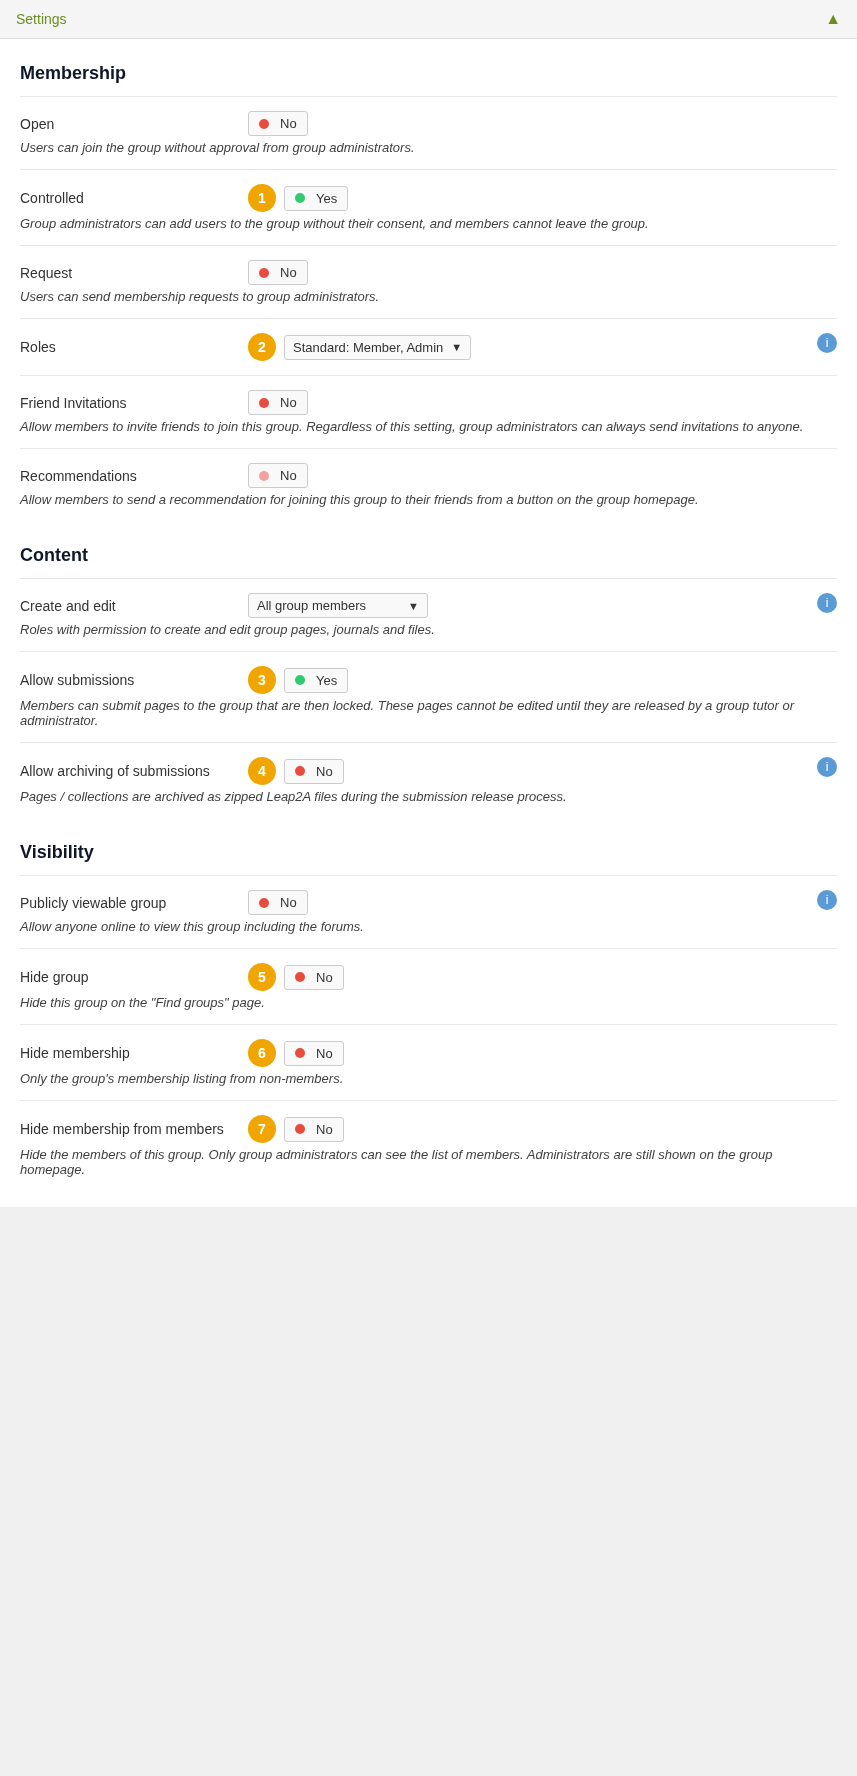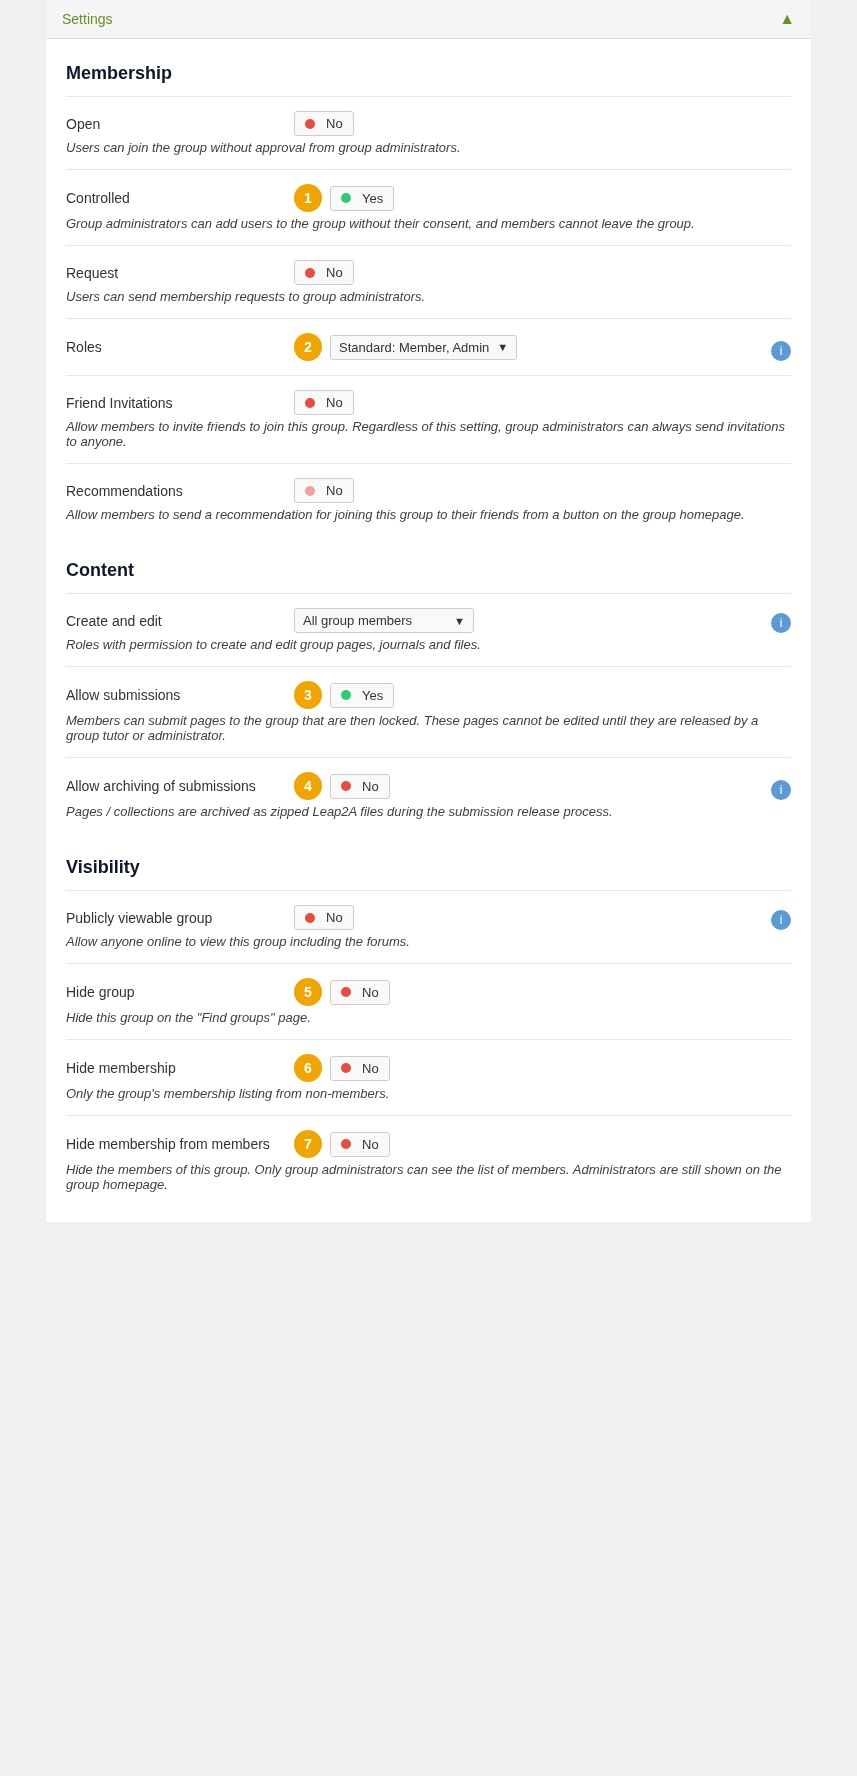--- a/index.html
+++ b/index.html
@@ -4,21 +4,21 @@
   <style>
     * { box-sizing: border-box; margin: 0; padding: 0; }
     body {
       font-family: Arial, sans-serif;
       font-size: 14px;
       background: #f0f0f0;
       display: flex;
       justify-content: center;
     }
     .page-container {
-      width: 765px;
+      width: 857px;
       background: #fff;
     }
     .settings-header {
       background: #f5f5f5;
       border-bottom: 1px solid #ddd;
       padding: 10px 16px;
       display: flex;
       justify-content: space-between;
       align-items: center;
     }
@@ -118,21 +118,21 @@
       color: #fff;
       font-size: 12px;
       display: inline-flex;
       align-items: center;
       justify-content: center;
       cursor: pointer;
       flex-shrink: 0;
     }
     .row-with-info {
       display: flex;
-      align-items: flex-end;
+      align-items: flex-start;
       justify-content: space-between;
     }
     .row-left {
       display: flex;
       align-items: center;
       gap: 8px;
       flex: 1;
     }
     .section-spacer {
       height: 16px;

